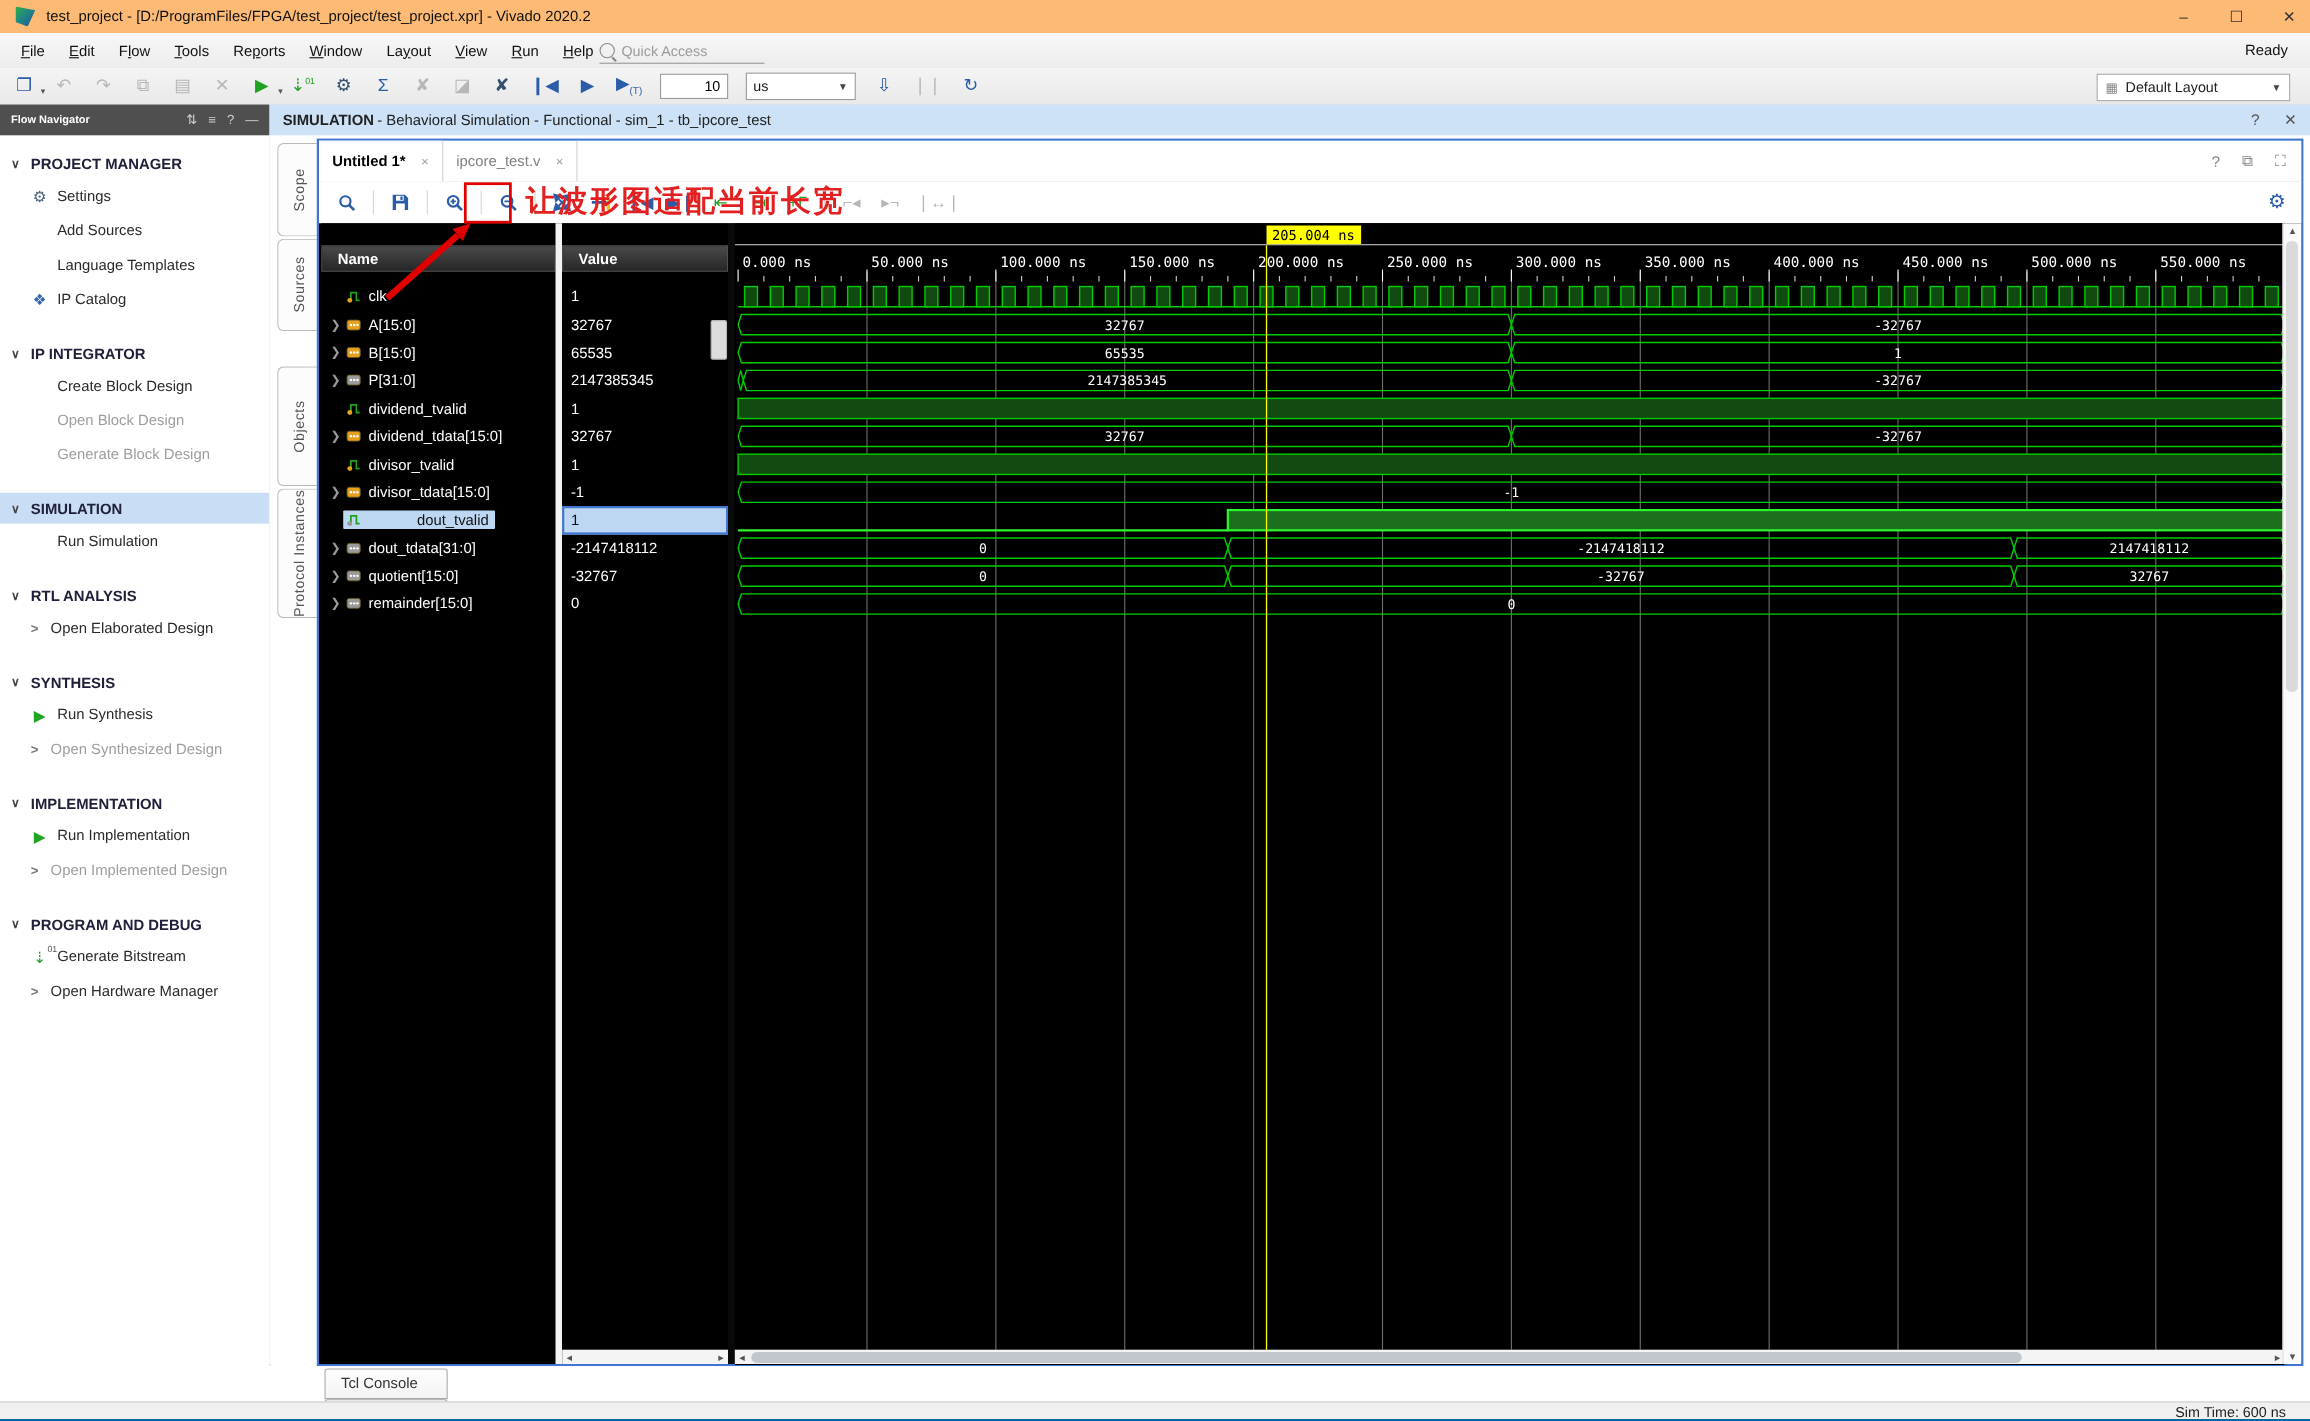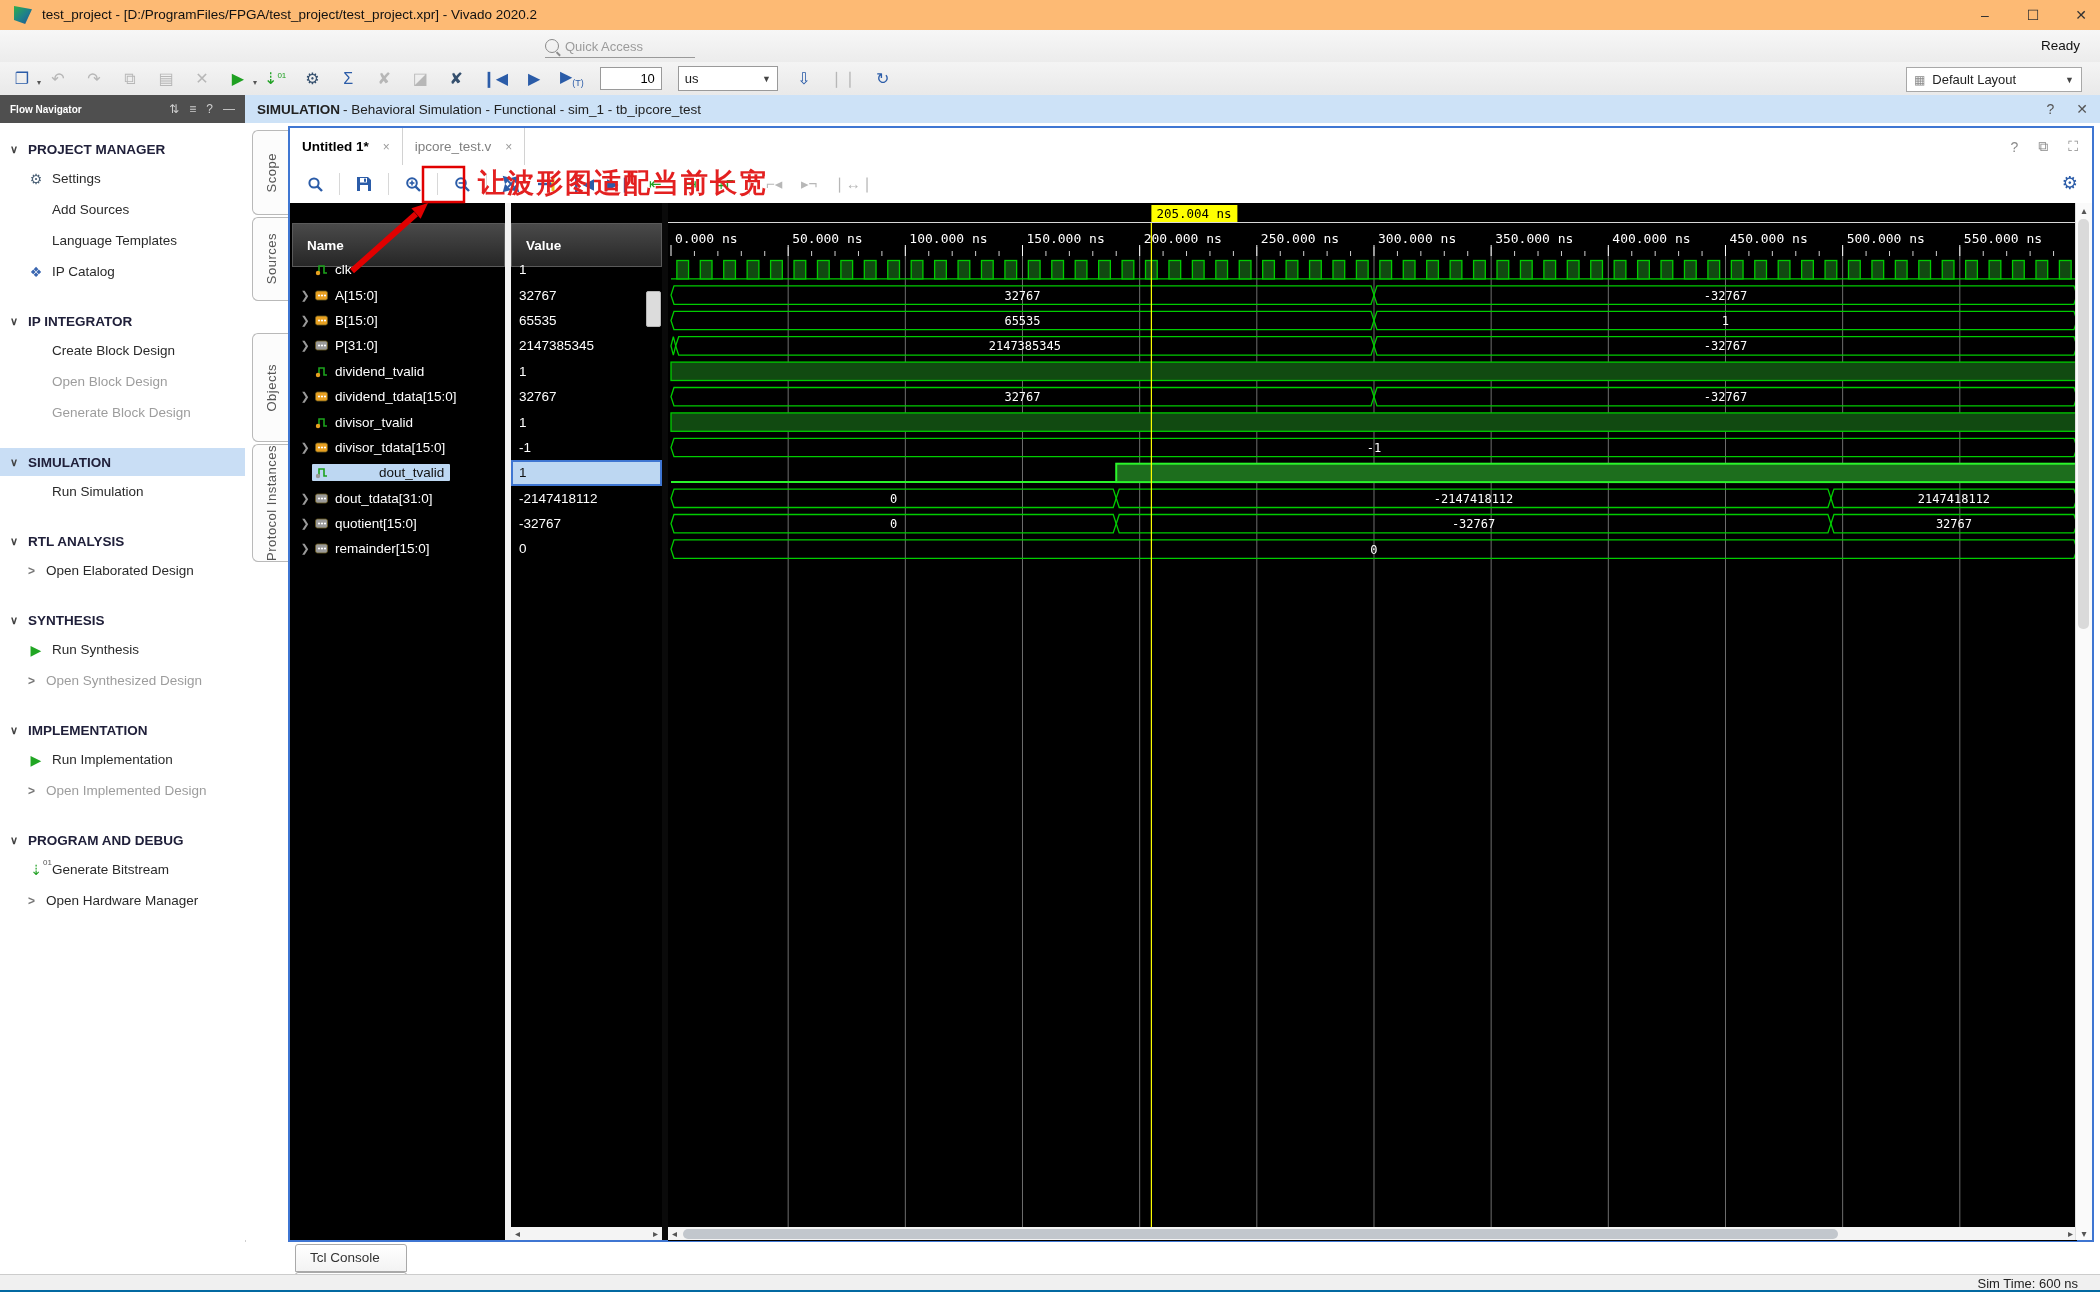--- a/index.html
+++ b/index.html
@@ -67,21 +67,21 @@
   .wavetoolbar{position:absolute;left:0;top:37px;right:0;height:38px;background:#fff;display:flex;align-items:center;gap:13px;padding-left:14px;}
   .wv-btn{min-width:22px;height:26px;display:flex;align-items:center;justify-content:center;font-size:15px;position:relative;}
   .wv-sep{width:1px;height:22px;background:#d8d8d8;}
   .wv-gear{position:absolute;right:14px;top:44px;color:#2b5ca8;font-size:18px;}
   
   .wavecontent{position:absolute;left:0;top:75px;right:0;bottom:0;background:#000;}
   .names-panel{position:absolute;left:2px;top:0;width:213px;bottom:0;background:#000;overflow:hidden;}
   .splitter{position:absolute;left:215px;top:0;width:6px;bottom:0;background:#f2f2f2;}
   .values-panel{position:absolute;left:221px;top:0;width:151px;bottom:0;background:#000;overflow:hidden;}
   .gapstrip{position:absolute;left:372px;top:0;width:6px;bottom:0;background:#0a0a0a;}
-  .col-header{position:absolute;left:0;top:20px;right:0;height:44px;background:linear-gradient(#4a4a4a,#262626);border:1px solid #5a5a5a;box-sizing:border-box;color:#fff;font-weight:bold;font-size:13.5px;display:flex;align-items:center;padding-left:14px;}
+  .col-header{position:absolute;left:0;top:20px;right:0;height:24px;background:linear-gradient(#4a4a4a,#262626);border:1px solid #5a5a5a;box-sizing:border-box;color:#fff;font-weight:bold;font-size:13.5px;display:flex;align-items:center;padding-left:14px;}
   .rows{position:absolute;left:0;top:54px;right:0;}
   .sig-row{height:25.4px;display:flex;align-items:center;}
   .sig-row .chev{width:14px;margin-left:6px;color:#9a9a9a;font-size:11px;text-align:center;}
   .sig-row .hl{display:flex;align-items:center;gap:6px;padding:1px 6px 1px 2px;}
   .sig-row .hl.sel{background:#bdd7f2;border-radius:1px;}
   .sig-row .nm{color:#fff;font-size:13.5px;white-space:nowrap;}
   .sig-row .hl.sel .nm{color:#111;margin-left:44px;}
   .val-row{height:25.4px;display:flex;align-items:center;padding-left:8px;color:#fff;font-size:13.5px;box-sizing:border-box;}
   .val-row.sel{background:#bdd7f2;border:2px solid #3f76d2;color:#111;padding-left:6px;}
   .vthumb{position:absolute;right:1px;top:88px;width:13px;height:34px;background:#dcdcdc;border:1px solid #b5b5b5;border-radius:2px;}
@@ -111,20 +111,32 @@
     <div class="vivado-logo"></div>
     <div class="title-text">test_project - [D:/ProgramFiles/FPGA/test_project/test_project.xpr] - Vivado 2020.2</div>
     <div class="win-btns">
       <span>–</span>
       <span>☐</span>
       <span>✕</span>
     </div>
   </div>
 
   <div class="menubar">
+    <div class="menu-items" id="menu-items">
+        <div class="menu-item"><u>F</u>ile</div>
+        <div class="menu-item"><u>E</u>dit</div>
+        <div class="menu-item">F<u>l</u>ow</div>
+        <div class="menu-item"><u>T</u>ools</div>
+        <div class="menu-item">Re<u>p</u>orts</div>
+        <div class="menu-item"><u>W</u>indow</div>
+        <div class="menu-item">La<u>y</u>out</div>
+        <div class="menu-item"><u>V</u>iew</div>
+        <div class="menu-item"><u>R</u>un</div>
+        <div class="menu-item"><u>H</u>elp</div>
+      </div>
     <div class="quick-access">
       <span class="qa-circle"></span>
       <span>Quick Access</span>
     </div>
     <div class="ready">Ready</div>
   </div>
 
   <div class="toolbar">
     <div class="tb-row" id="main-toolbar">
         <div class="tb-btn tb-blue tb-dd">❐</div>

